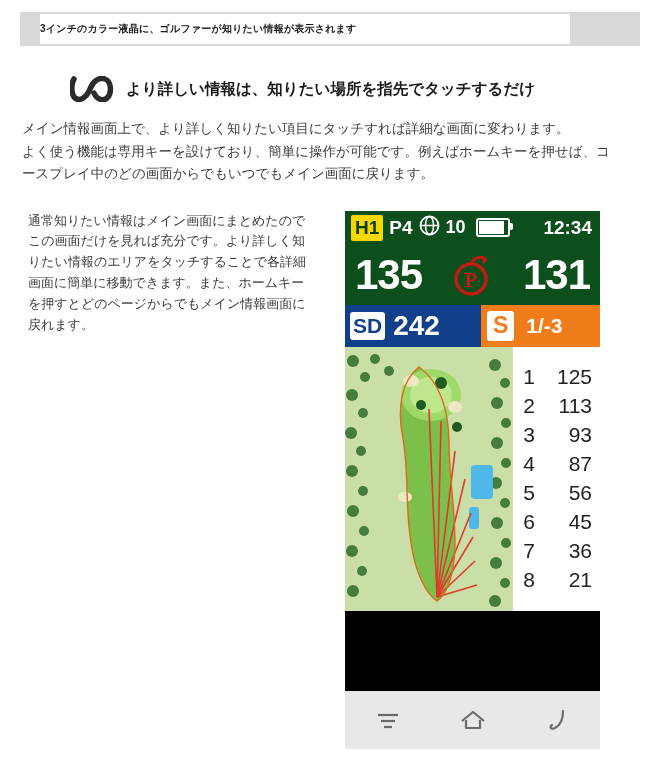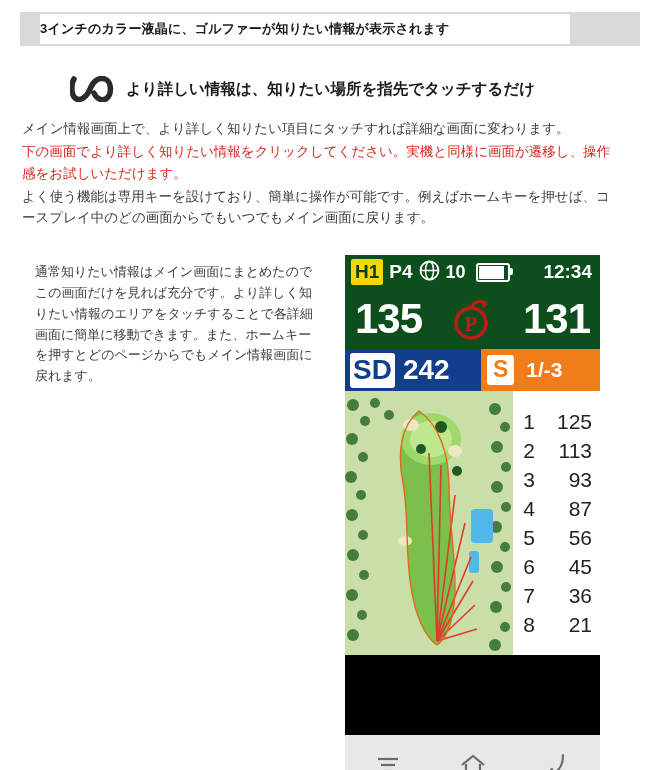--- a/index.html
+++ b/index.html
@@ -27,21 +27,21 @@
     position: absolute;
     left: 20px;
     top: 2px;
     right: 70px;
     height: 30px;
     background: #ffffff;
     display: flex;
     align-items: center;
   }
   .banner-title {
-    font-size: 13px;
+    font-size: 10px;
     font-weight: bold;
     color: #1a1a1a;
     letter-spacing: 0.2px;
     white-space: nowrap;
   }
 
   
   .section-head {
     margin: 30px 12px 0 30px;
     display: flex;
@@ -97,21 +97,21 @@
   .left-title {
     font-size: 13.5px;
     font-weight: bold;
     color: #1a1a1a;
     margin: 0 0 6px 0;
   }
   .left-body {
     font-size: 13px;
     line-height: 1.6;
     color: #3c3c3c;
-    margin: 7px;
+    margin: 0;
     width: 278px;
   }
 
   
   .device {
     width: 255px;
     background: #e6e6e6;
     position: relative;
   }
   .screen {
@@ -219,21 +219,21 @@
     display: flex;
     align-items: center;
     padding-left: 5px;
     box-sizing: border-box;
     gap: 8px;
   }
   .sd-label {
     background: #ffffff;
     color: #123f8c;
     font-weight: bold;
-    font-size: 28px;
+    font-size: 21px;
     line-height: 1;
     padding: 3px 3px 4px 3px;
     border-radius: 3px;
   }
   .sd-val {
     color: #ffffff;
     font-size: 28px;
     font-weight: bold;
   }
   .sd-right {
@@ -324,21 +324,20 @@
   <span class="logo-mark">
     <svg width="44" height="26" viewBox="0 0 44 26">
       <path d="M4 3 C 1 8, 1 18, 5 22 C 10 26, 17 21, 20 13 C 23 5, 29 1, 35 3 C 41 5, 42 16, 38 21 C 34 26, 27 24, 24 17" fill="none" stroke="#2b2b2b" stroke-width="5.5" stroke-linecap="round"></path>
     </svg>
   </span>
   <span class="section-head-text">より詳しい情報は、知りたい場所を指先でタッチするだけ</span>
 </div>
 
 <div class="para-block">
   <p class="para">メイン情報画面上で、より詳しく知りたい項目にタッチすれば詳細な画面に変わります。</p>
-  <p class="para red">下の画面でより詳しく知りたい情報をクリックしてください。実機と同様に画面が遷移し、操作感をお試しいただけます。</p>
   <p class="para">よく使う機能は専用キーを設けており、簡単に操作が可能です。例えばホームキーを押せば、コースプレイ中のどの画面からでもいつでもメイン画面に戻ります。</p>
 </div>
 
 <div class="lower">
 
   <div class="left-col">
     <p class="left-body">通常知りたい情報はメイン画面にまとめたのでこの画面だけを見れば充分です。より詳しく知りたい情報のエリアをタッチすることで各詳細画面に簡単に移動できます。また、ホームキーを押すとどのページからでもメイン情報画面に戻れます。</p>
   </div>
 
   <div class="device">

